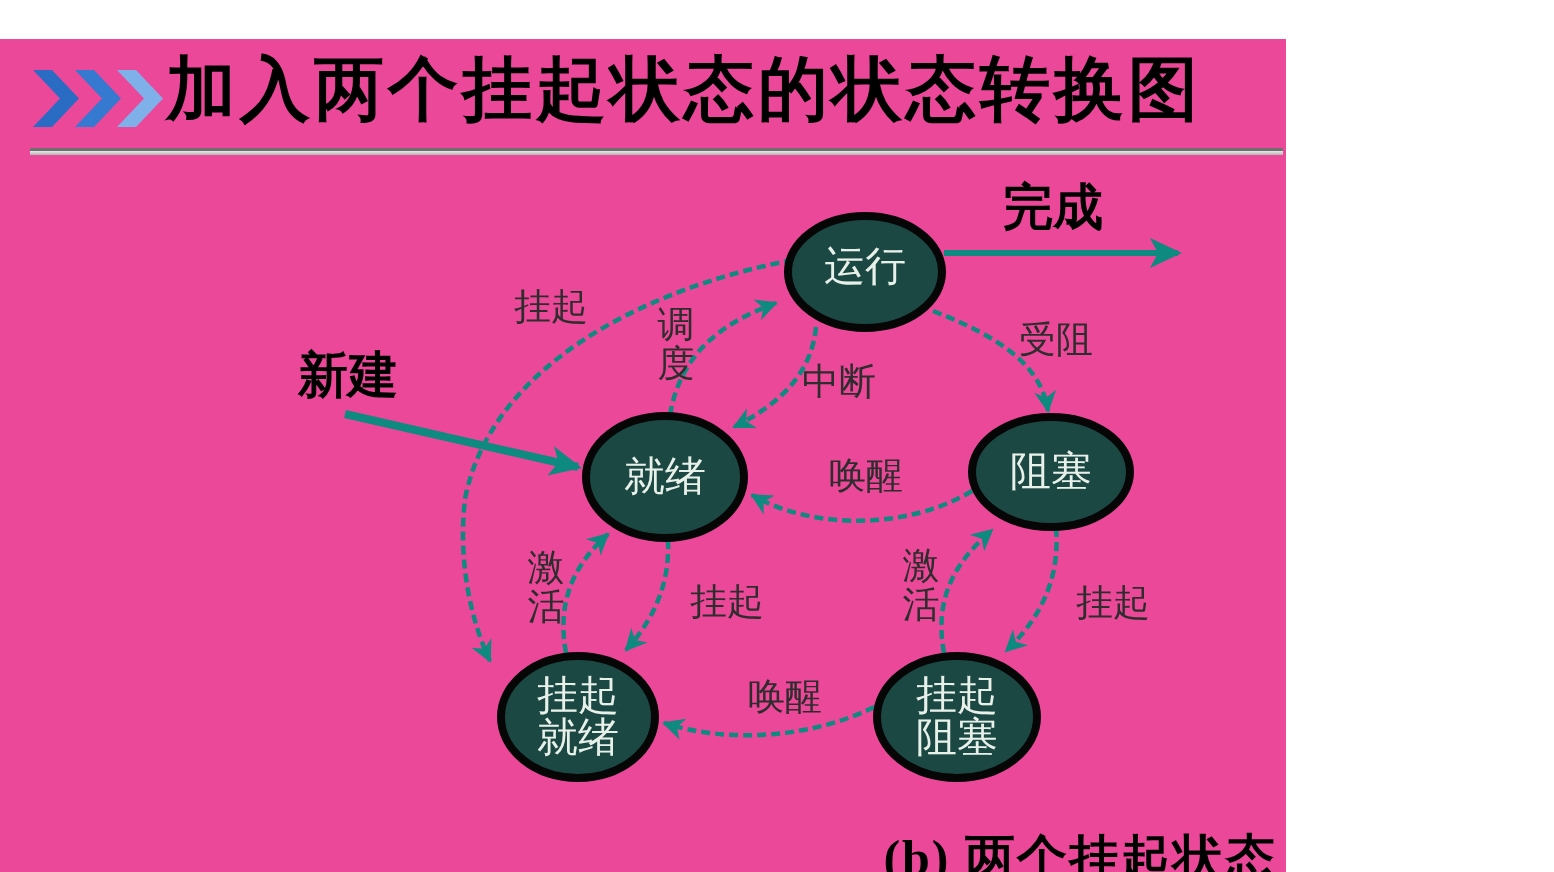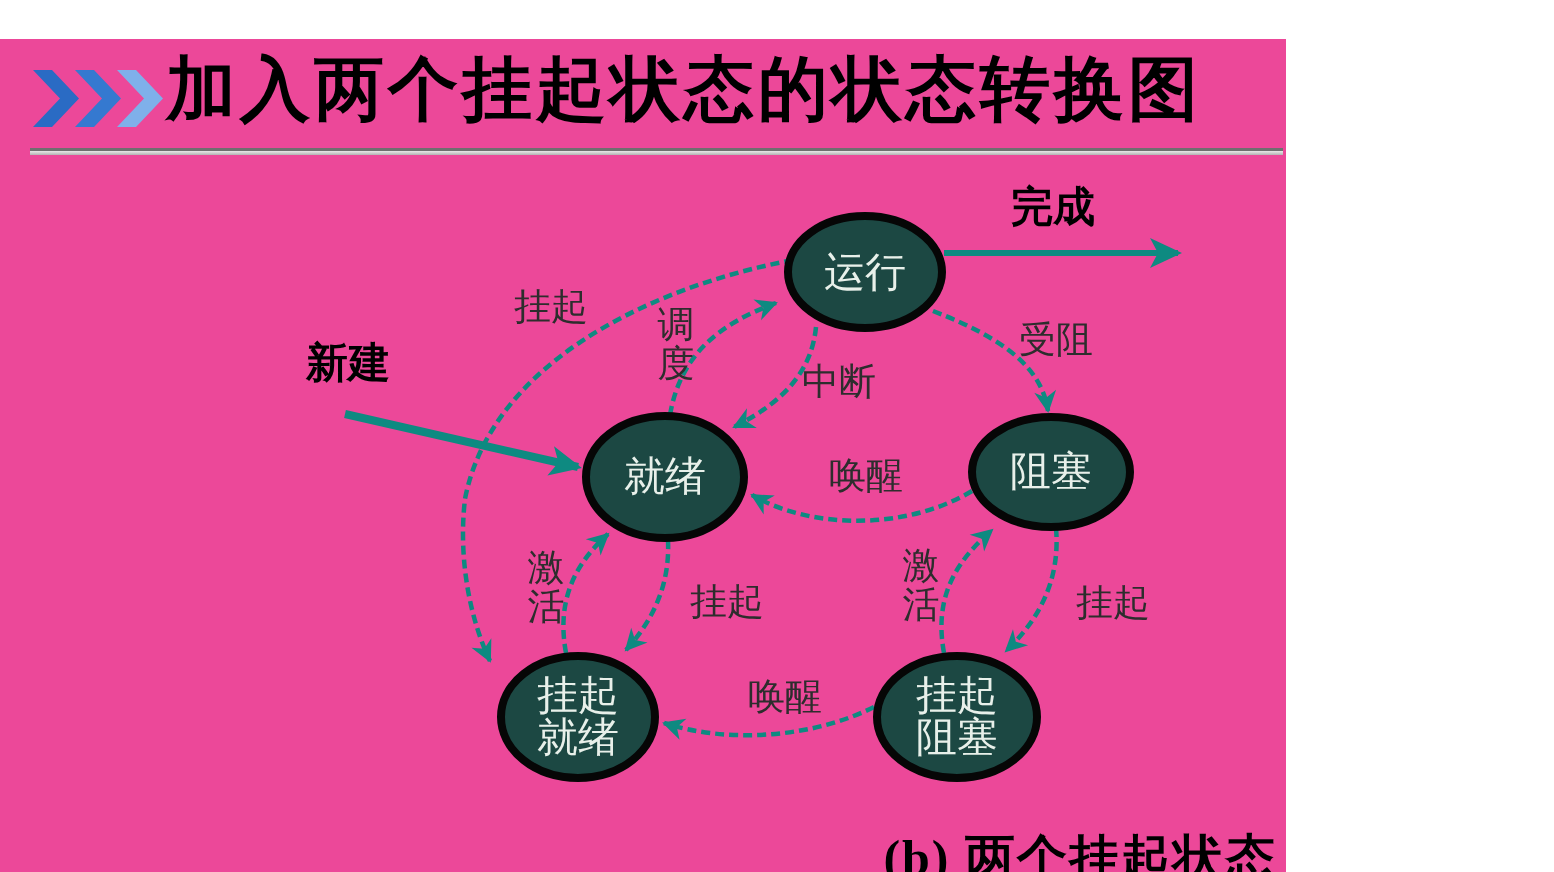--- a/index.html
+++ b/index.html
@@ -38,21 +38,21 @@
   }
   .node-label span{display:block;}
   .edge-label{
     position:absolute;transform:translate(-50%,-50%);
     color:#2d2d2d;font-size:37px;text-align:center;white-space:nowrap;
     line-height:1.05;
     font-family:"Liberation Serif", serif;
   }
   .edge-label.vertical span{display:block;}
   .edge-label.big{
-    font-size:42px;font-weight:700;color:#000000;
+    font-size:50px;font-weight:700;color:#000000;
     font-family:"Liberation Sans", sans-serif;
   }
   
   .caption{
     position:absolute;left:277px;top:786px;width:1000px;
     text-align:right;font-size:50px;font-weight:700;color:#000000;
     font-family:"Liberation Serif", serif;letter-spacing:2px;
   }
 </style>
 </head>
@@ -94,39 +94,39 @@
     <g id="nodes-group">
         <ellipse cx="865" cy="233" rx="77" ry="56" class="state-ellipse"></ellipse>
         <ellipse cx="665" cy="438" rx="79" ry="61" class="state-ellipse"></ellipse>
         <ellipse cx="1051" cy="433" rx="79" ry="55" class="state-ellipse"></ellipse>
         <ellipse cx="578" cy="678" rx="77" ry="61" class="state-ellipse"></ellipse>
         <ellipse cx="957" cy="678" rx="80" ry="61" class="state-ellipse"></ellipse>
       </g>
   </svg>
 
   <div class="label-layer" id="label-layer">
-      <div class="node-label" style="left: 865px; top: 234px; text-align: right;">
+      <div class="node-label" style="left: 865px; top: 228px; text-align: right;">
         <span>运行</span>
       </div>
       <div class="node-label" style="left: 665px; top: 438px;">
         <span>就绪</span>
       </div>
       <div class="node-label" style="left: 1051px; top: 433px;">
         <span>阻塞</span>
       </div>
       <div class="node-label" style="left: 578px; top: 678px;">
         <span>挂起</span>
         <span>就绪</span>
       </div>
       <div class="node-label" style="left: 957px; top: 678px;">
         <span>挂起</span>
         <span>阻塞</span>
       </div>
       <div class="edge-label big" style="left: 1053px; top: 168px;">完成</div>
-      <div class="edge-label big" style="left: 348px; top: 324px;">新建</div>
+      <div class="edge-label big" style="left: 348px; top: 336px;">新建</div>
       <div class="edge-label" style="left: 551px; top: 268px;">挂起</div>
       <div class="edge-label vertical" style="left: 676px; top: 306px;">
         <span>调</span>
         <span>度</span>
       </div>
       <div class="edge-label" style="left: 839px; top: 343px;">中断</div>
       <div class="edge-label" style="left: 1056px; top: 301px;">受阻</div>
       <div class="edge-label" style="left: 866px; top: 437px;">唤醒</div>
       <div class="edge-label vertical" style="left: 546px; top: 549px;">
         <span>激</span>

